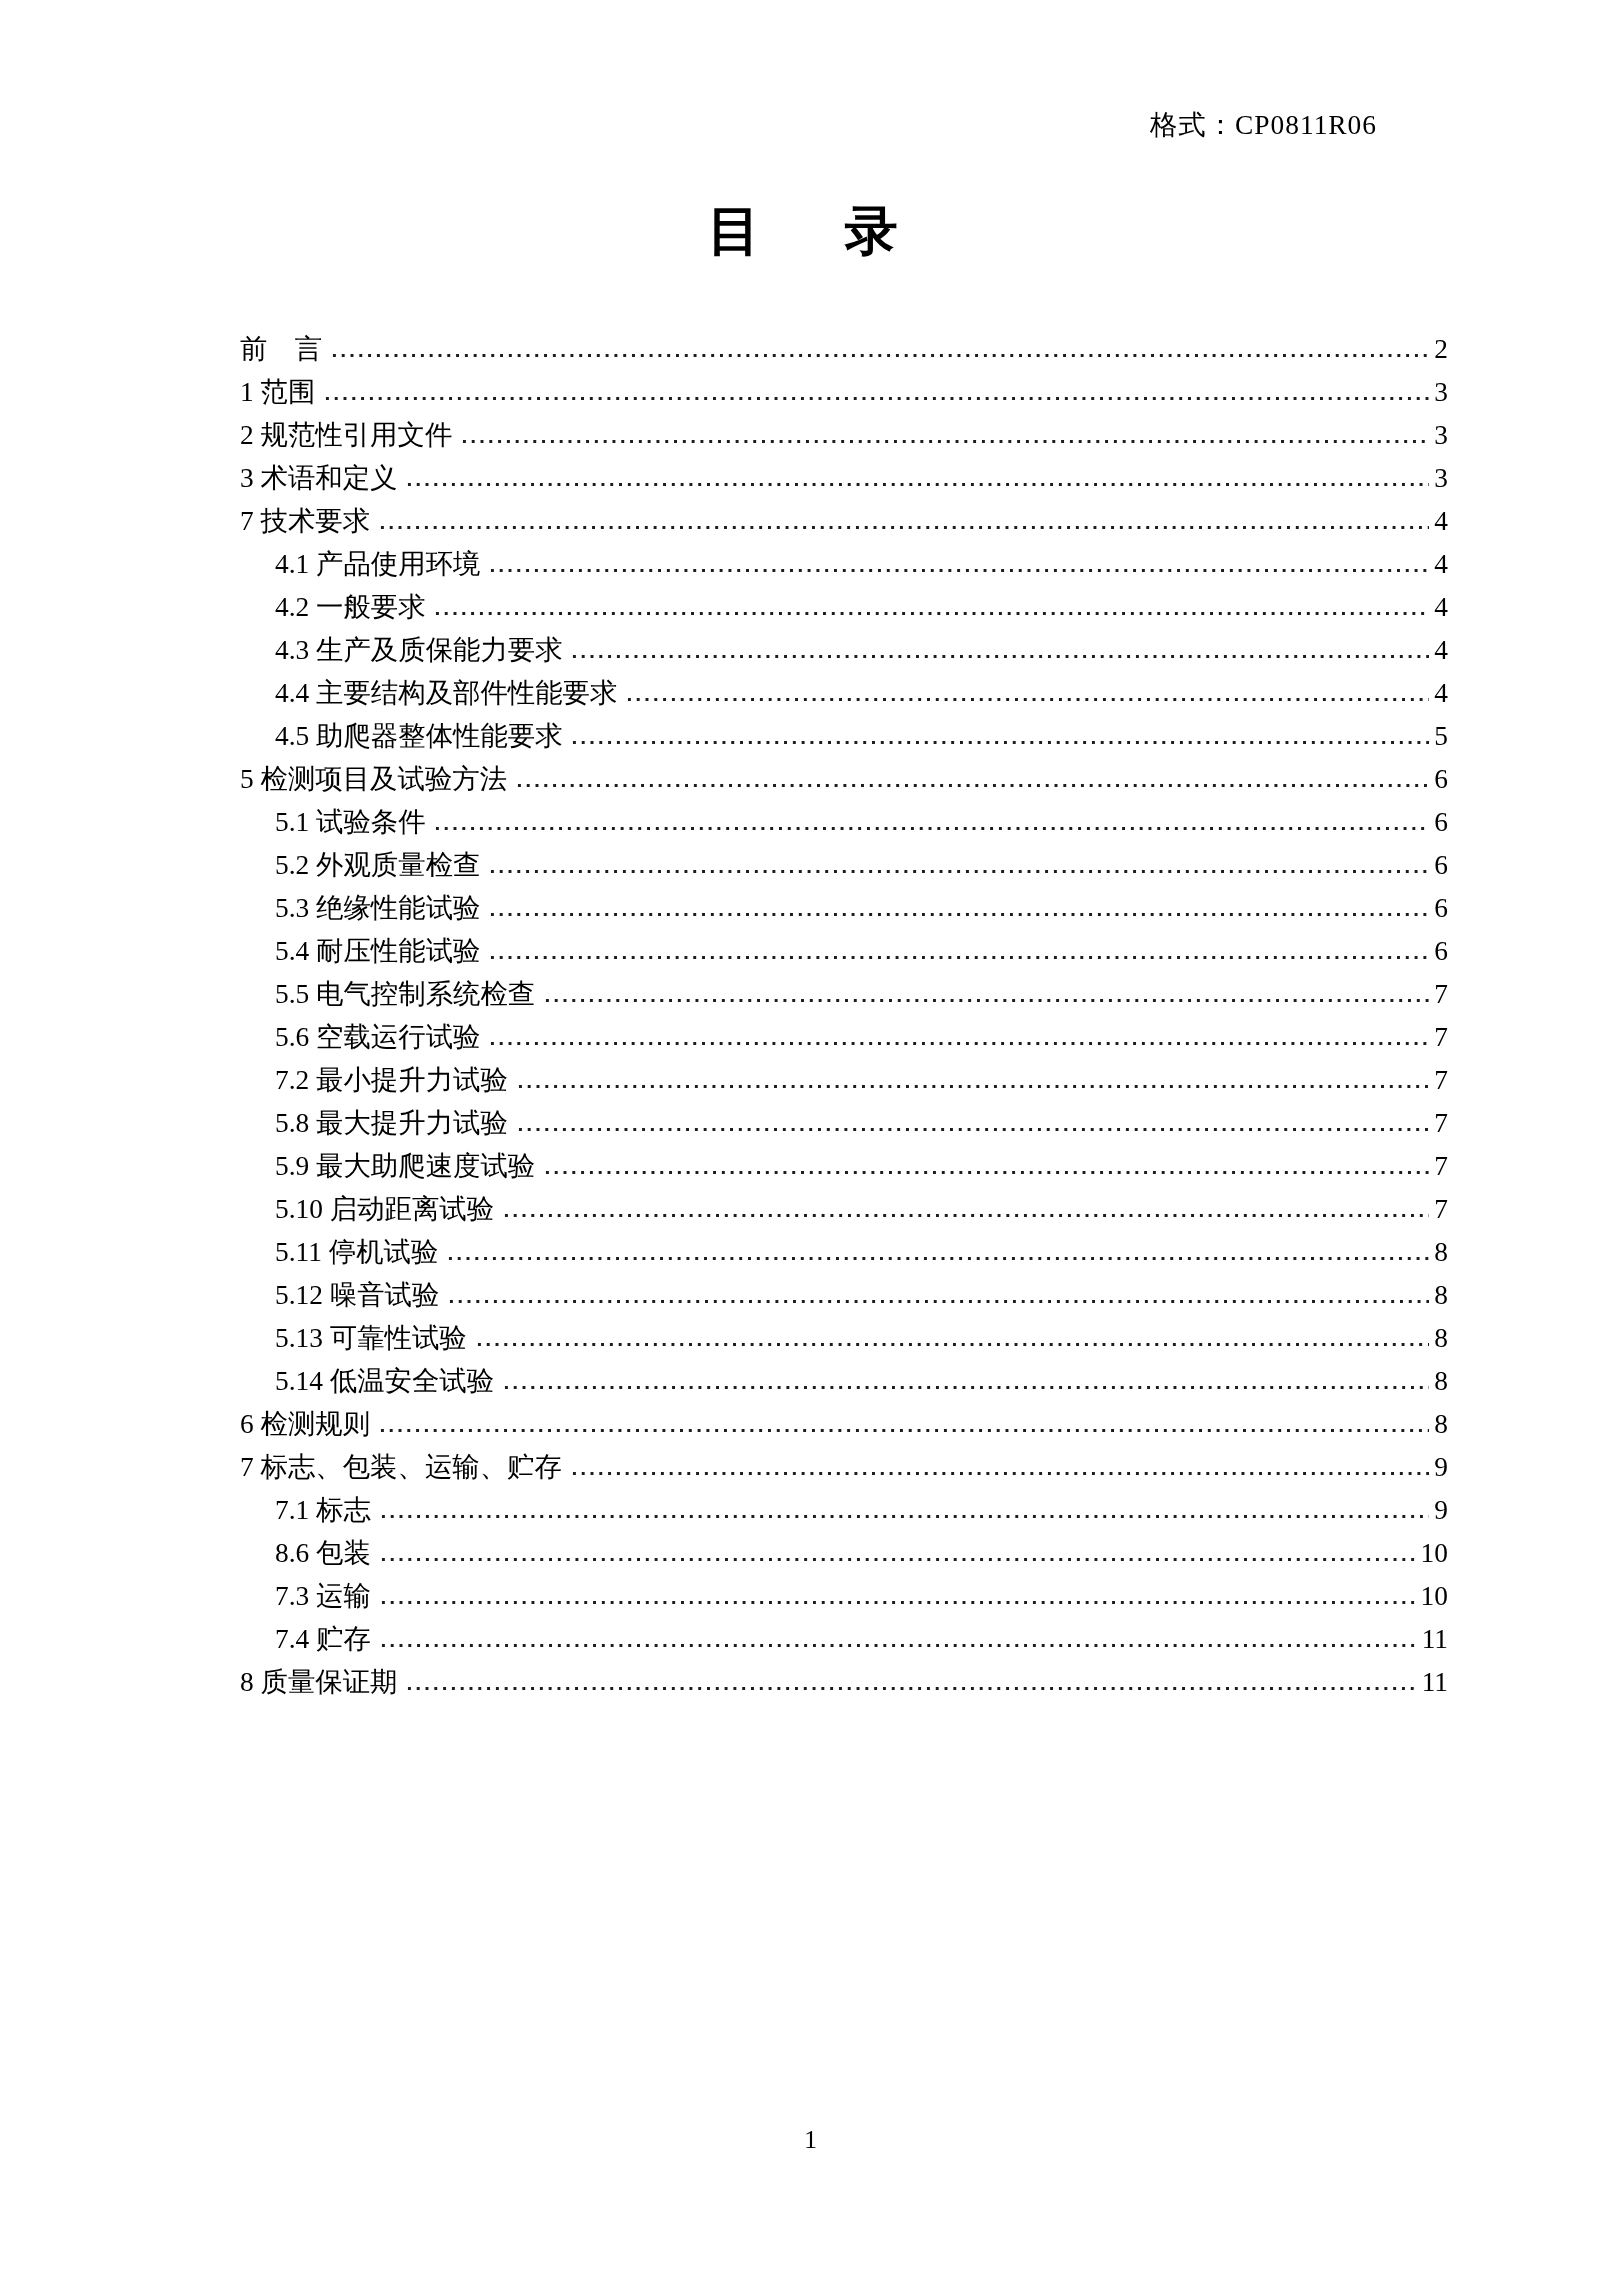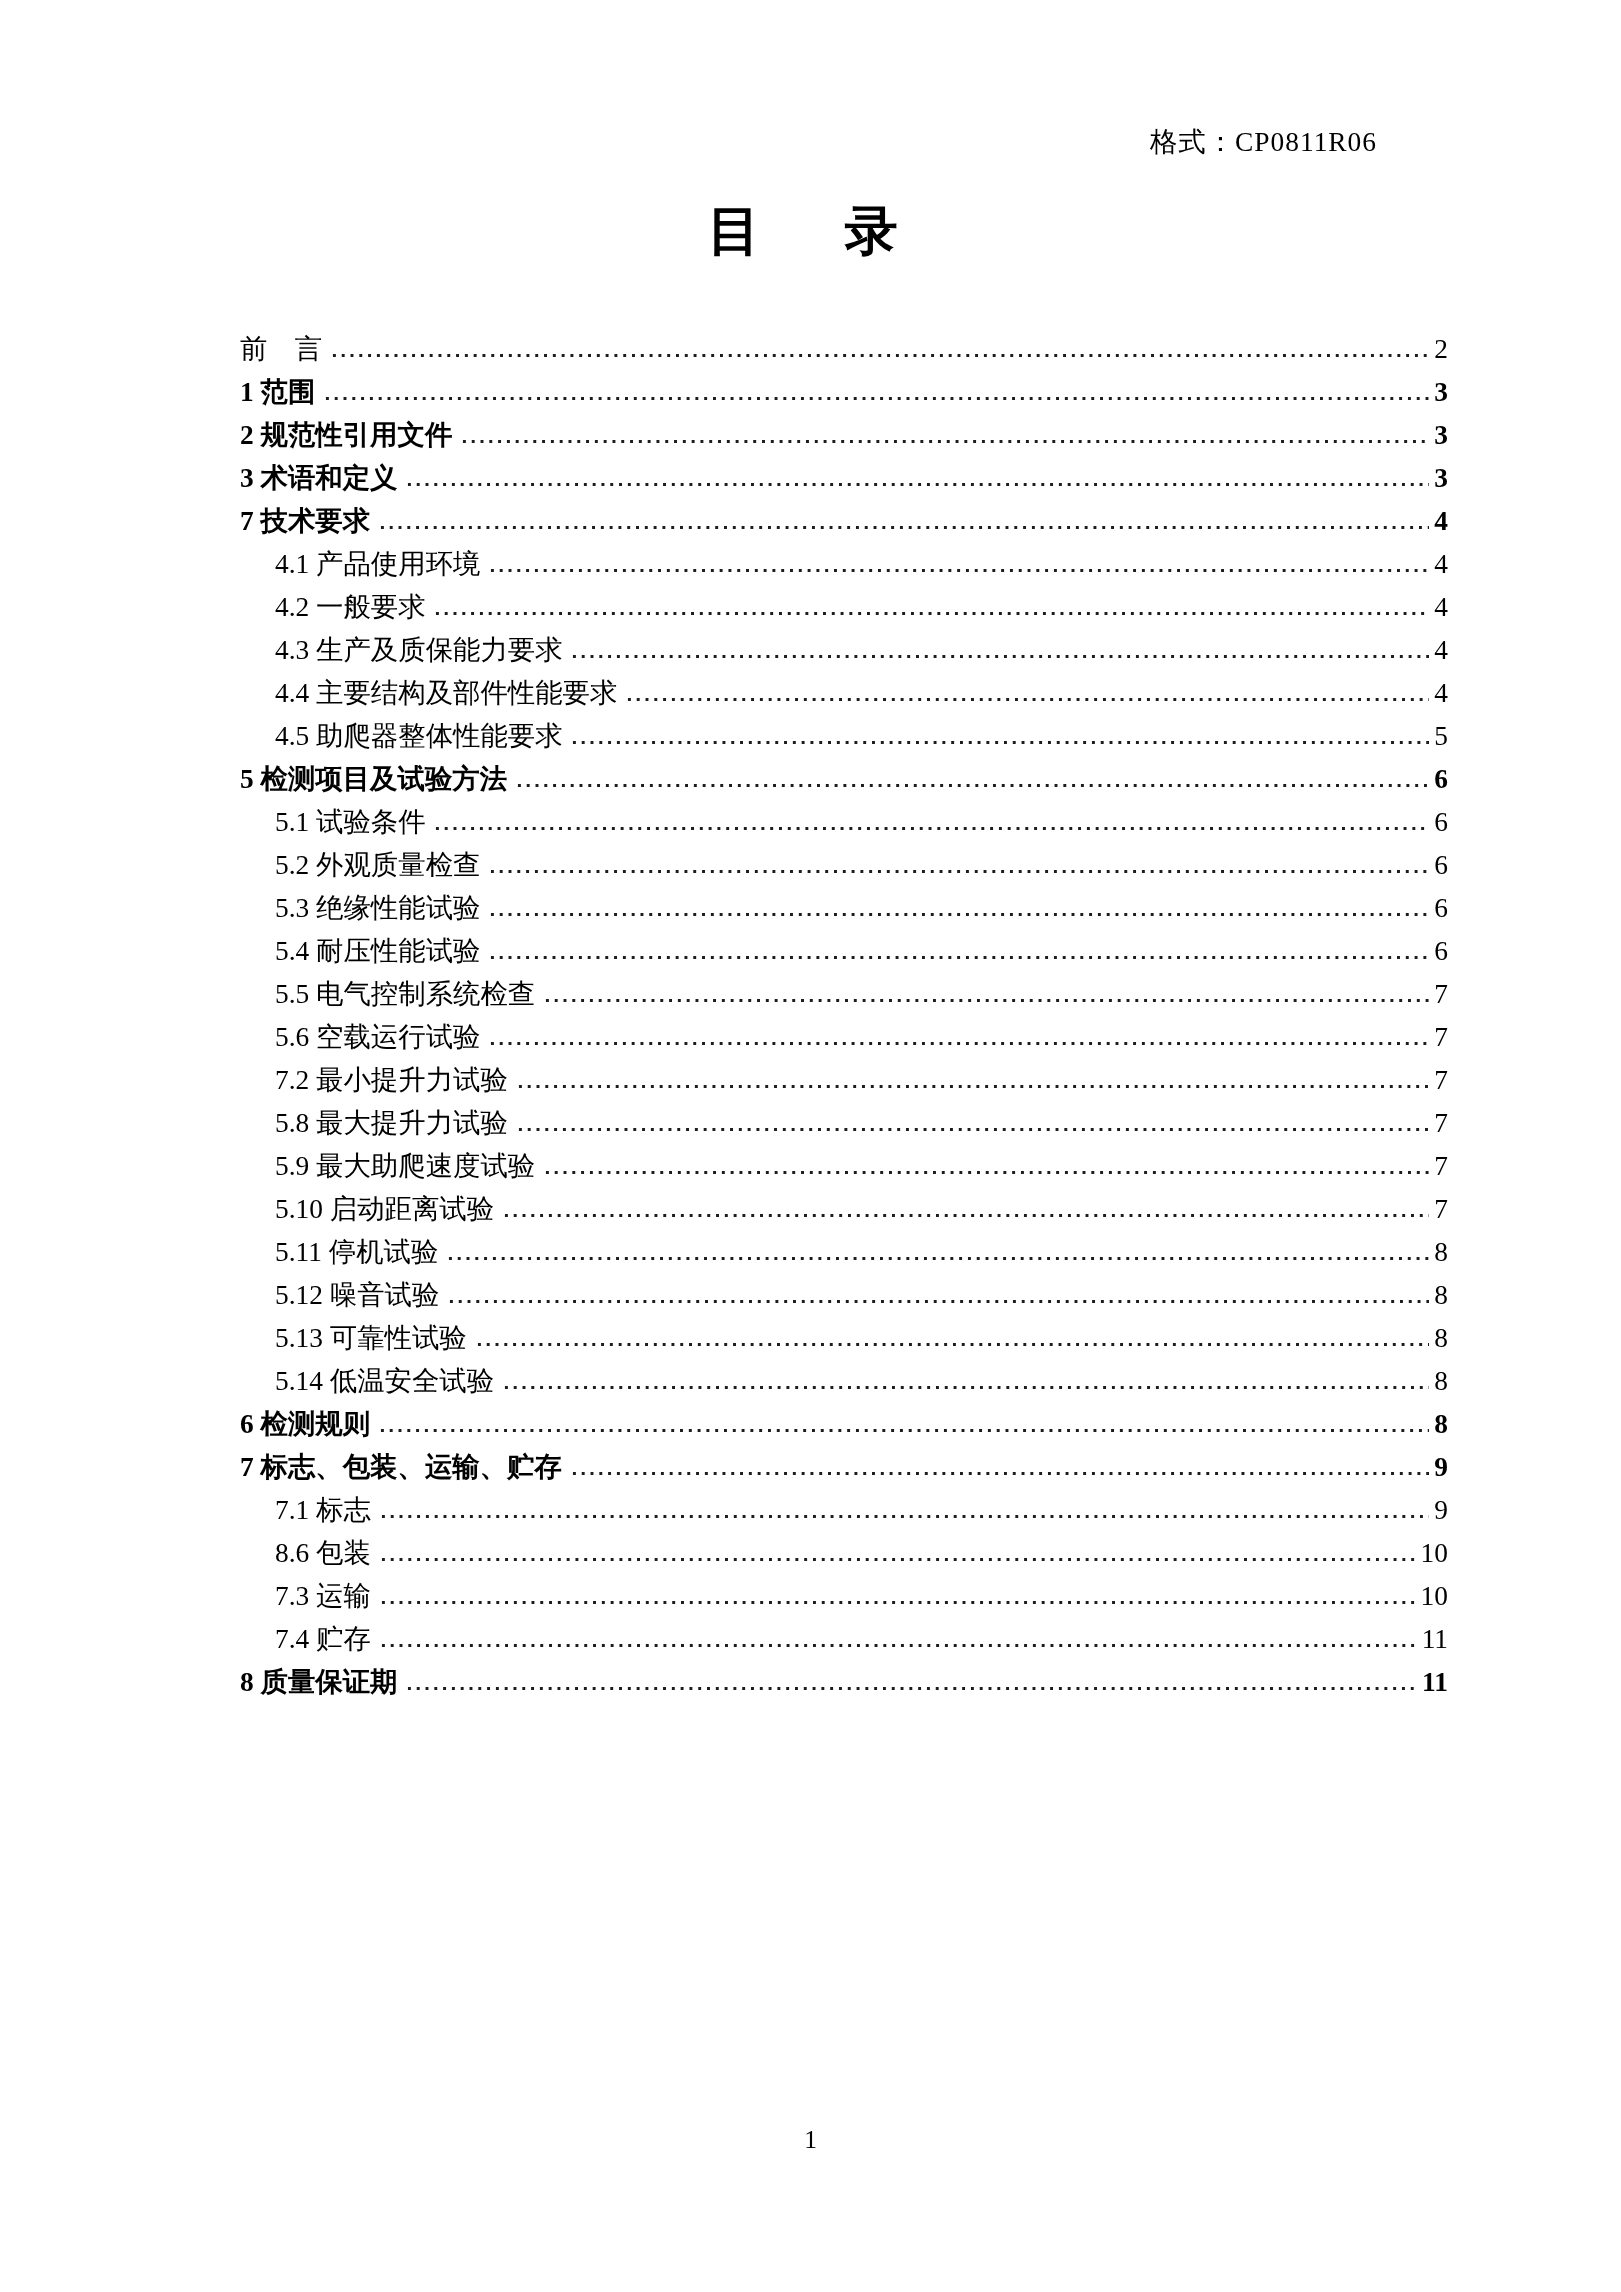--- a/index.html
+++ b/index.html
@@ -10,21 +10,21 @@
     color: #000;
     position: relative;
     overflow: hidden;
   }
   .page {
     position: absolute; inset: 0;
     background: #ffffff;
   }
   .format-code {
     position: absolute;
-    top: 124px; right: 244px;
+    top: 107px; right: 244px;
     font-size: 27.4px;
     letter-spacing: 1px;
     white-space: pre;
   }
   .doc-title {
     position: absolute;
     top: 196px; left: 0; right: 0;
     text-align: center;
     font-size: 53px;
     font-weight: 700;
@@ -37,21 +37,21 @@
     width: 1208px;
   }
   .toc-row {
     display: flex;
     align-items: flex-end;
     height: 43px;
     font-size: 27.4px;
     line-height: 39px;
   }
   .toc-row.bold .toc-label,
-  .toc-row.bold .toc-page { font-weight: 700; }
+  .toc-row.bold .toc-page { font-weight: 400; }
   .toc-row.level-1 { padding-left: 35px; }
   .toc-label {
     white-space: pre;
     flex: 0 0 auto;
     text-align: center;
   }
   .toc-dots {
     flex: 1 1 auto;
     align-self: stretch;
     margin-left: 7.8px;

